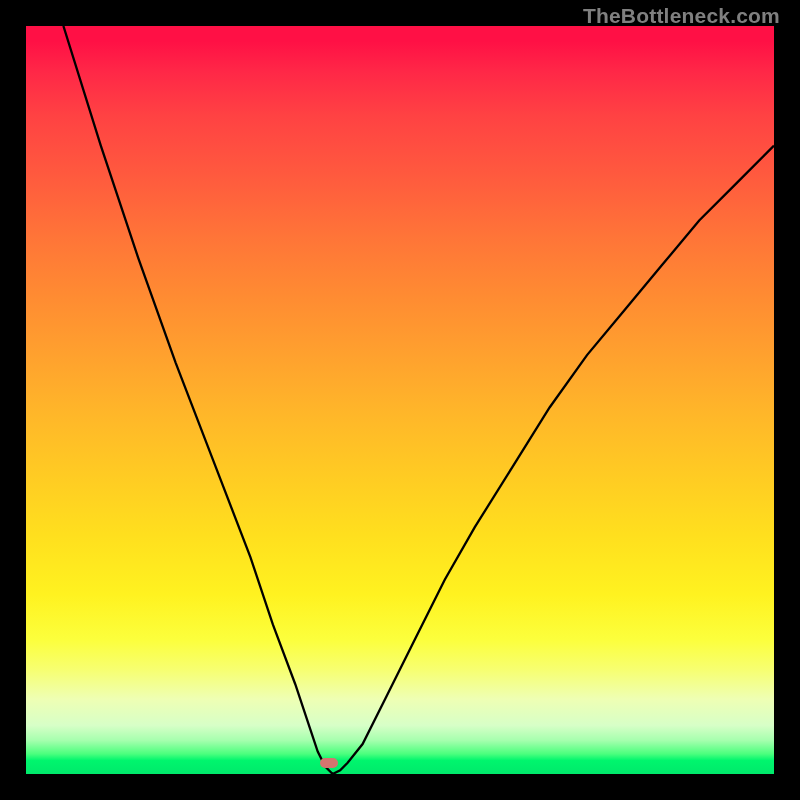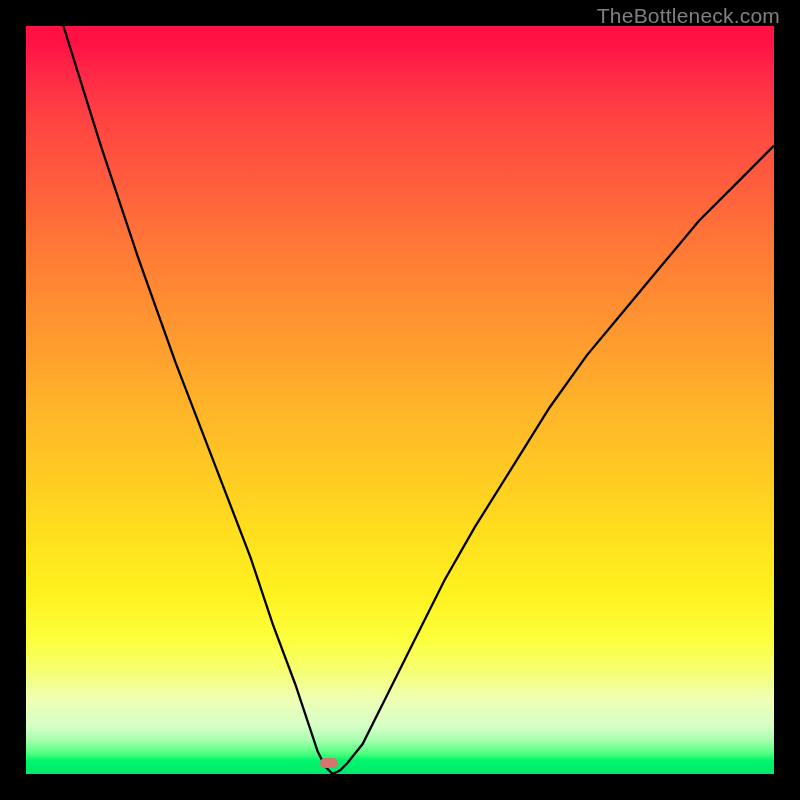--- a/index.html
+++ b/index.html
@@ -68,21 +68,21 @@
     position: absolute;
     background: #D4756F;
     border-radius: 6px;
   }
   .watermark {
     position: absolute;
     top: 4px;
     right: 20px;
     color: #808080;
     font-size: 21px;
-    font-weight: 400;
+    font-weight: 700;
     letter-spacing: 0.2px;
   }
 </style>
 </head>
 <body>
 
 <div class="frame">
   <div class="plot-area">
     <div class="gradient-bg"></div>
     <svg class="curve-svg" viewBox="0 0 748 748" preserveAspectRatio="none">

